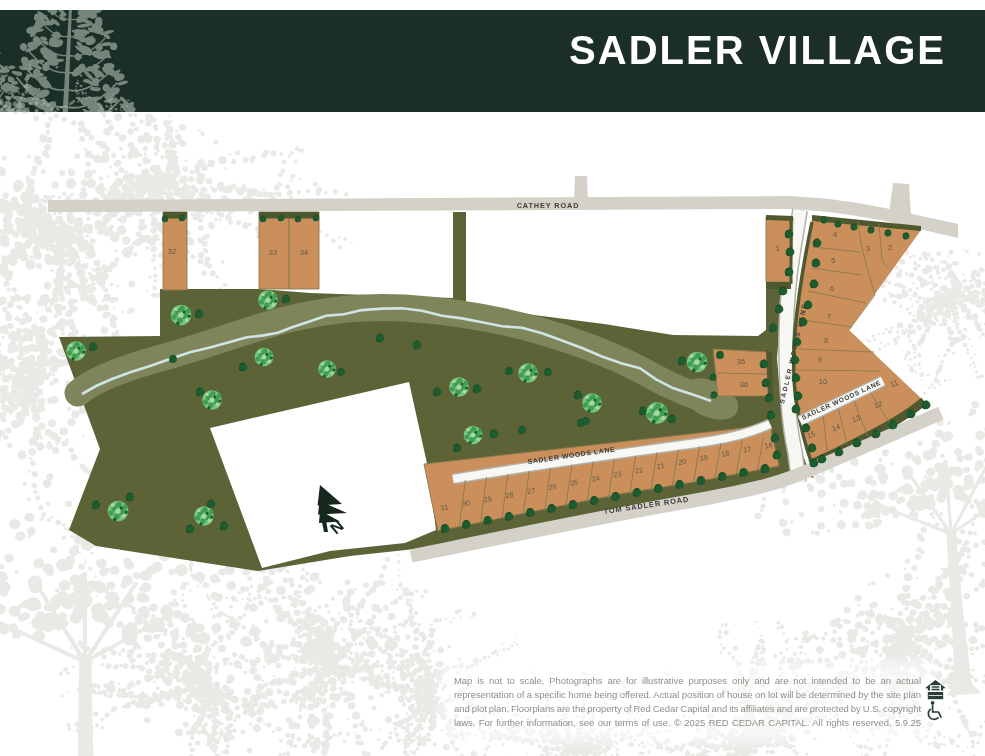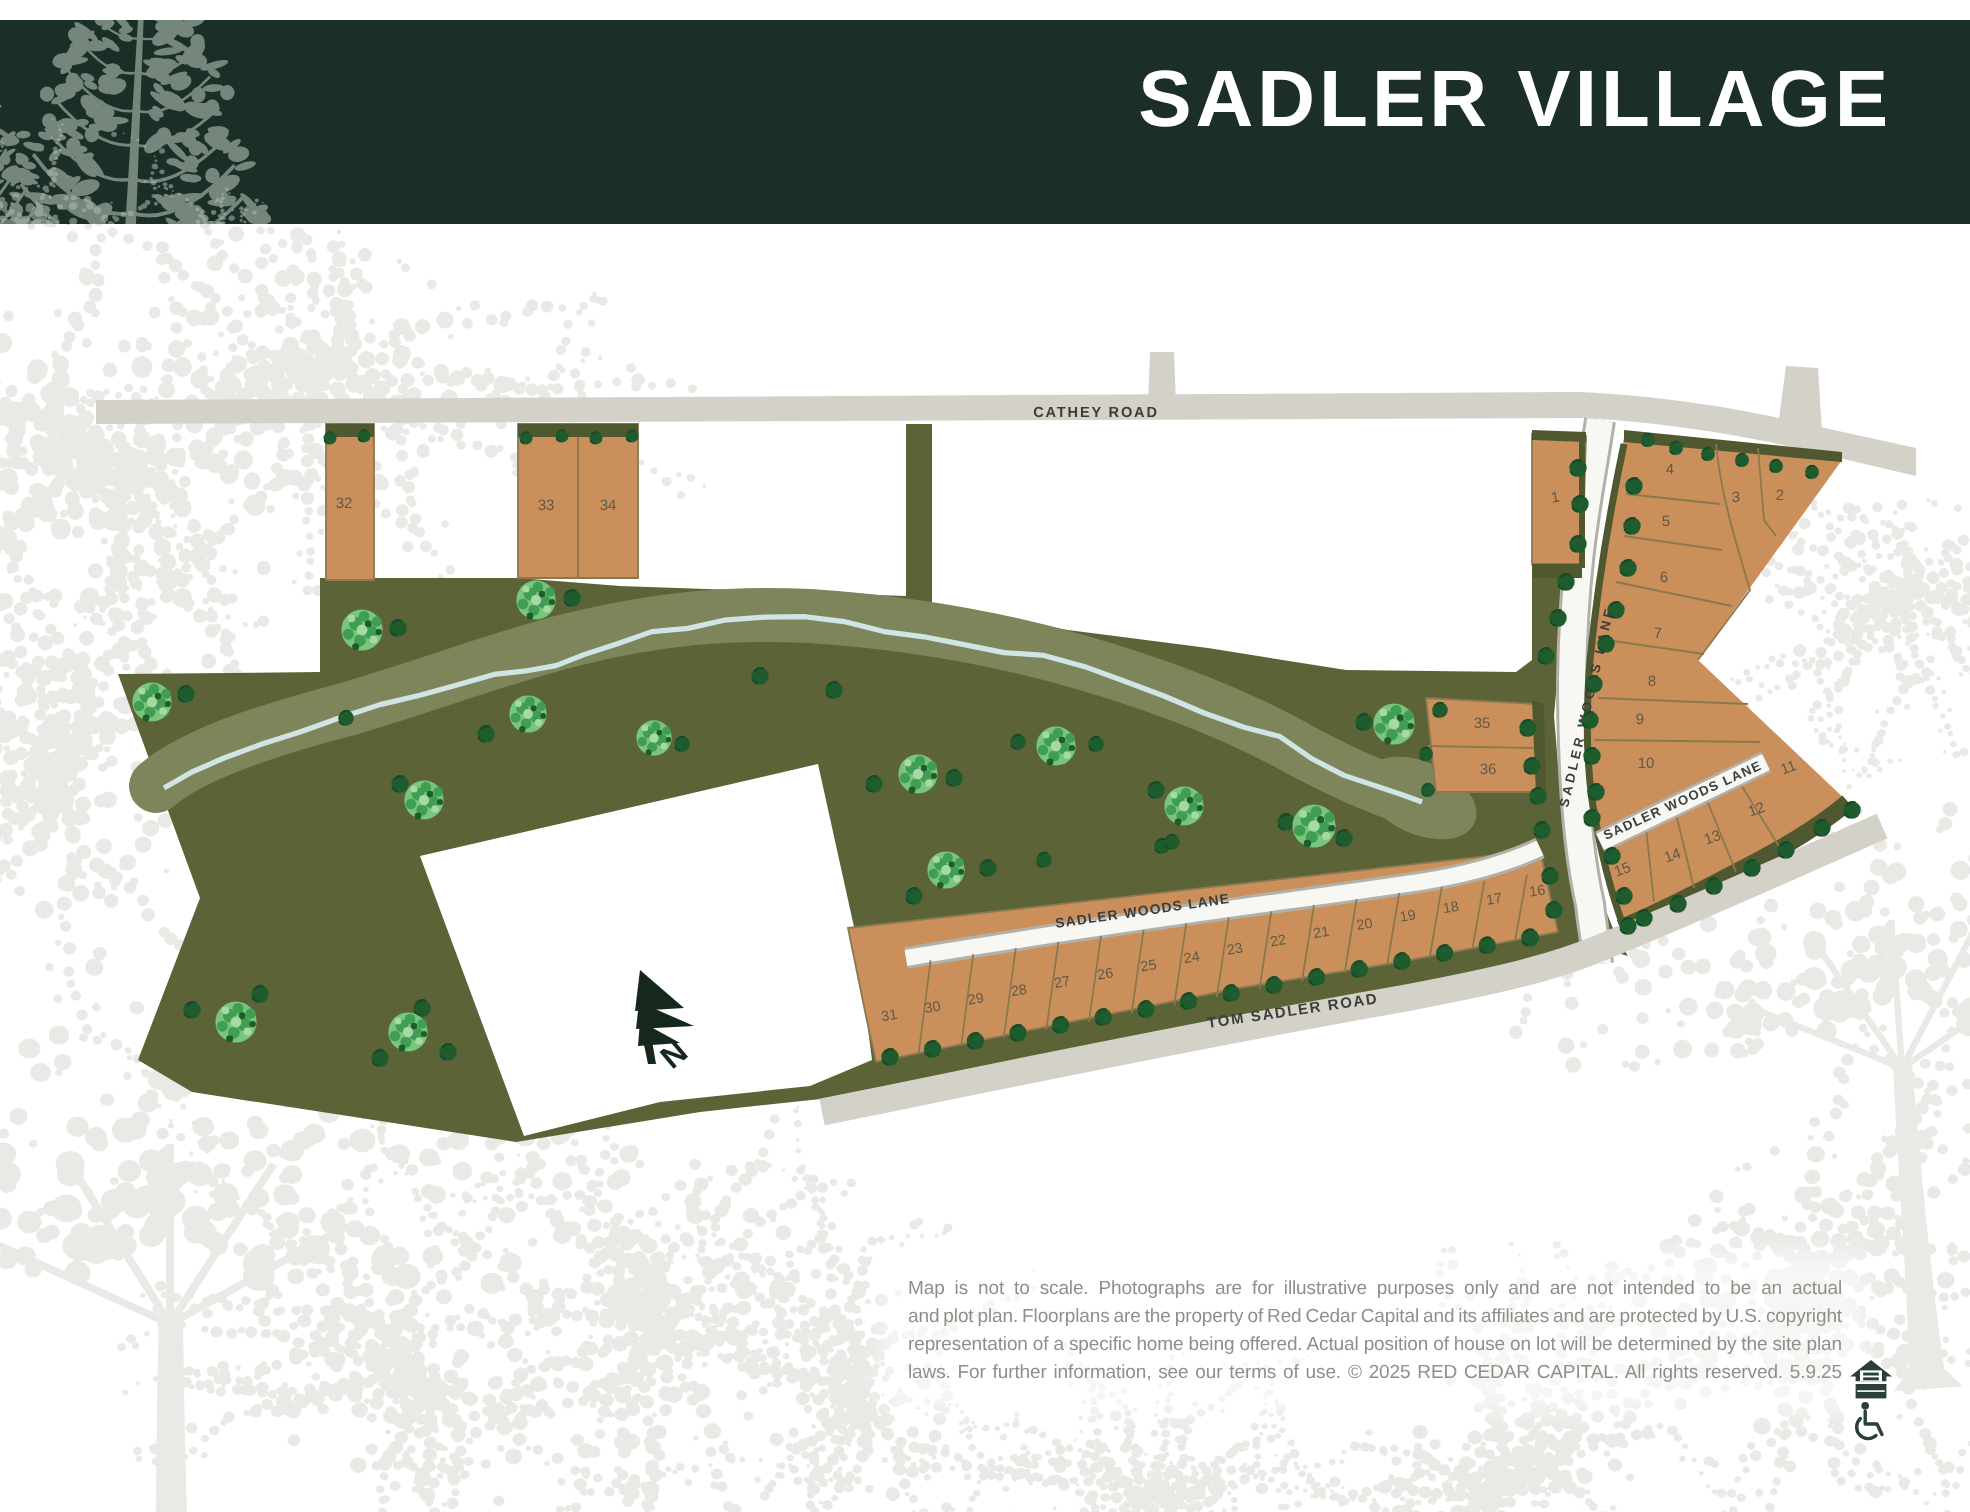--- a/index.html
+++ b/index.html
@@ -1,21 +1,21 @@
 <!DOCTYPE html>
 <html><head>
 <meta charset="utf-8">
 <style>
 html,body{margin:0;padding:0;background:#fff;width:985px;height:756px;overflow:hidden;}
 body{font-family:"Liberation Sans", sans-serif;position:relative;}
 svg{font-family:"Liberation Sans", sans-serif;}
 #hdr{position:absolute;left:0;top:0;width:985px;height:102px;background:#1b2f28;overflow:hidden;margin-top:10px;}
 #title{position:absolute;right:39px;top:18px;color:#fff;font-size:40px;font-weight:bold;letter-spacing:2px;white-space:nowrap;}
 #sub{position:absolute;right:37px;top:66px;color:#c9d2c9;font-size:16px;letter-spacing:1.1px;white-space:nowrap;}
-#disc{position:absolute;left:454px;top:638px;width:467px;color:#8f8f89;background:rgba(255,255,255,0.6);box-shadow:0 0 12px 12px rgba(255,255,255,0.6);font-size:9.5px;line-height:14.1px;letter-spacing:-0.06px;word-spacing:-0.85px;}
+#disc{position:absolute;left:454px;top:674px;width:467px;color:#8f8f89;background:rgba(255,255,255,0.6);box-shadow:0 0 12px 12px rgba(255,255,255,0.6);font-size:9.5px;line-height:14.1px;letter-spacing:-0.06px;word-spacing:-0.85px;}
 #disc div{text-align:justify;text-align-last:justify;width:467px;}
 </style>
 </head>
 <body>
 
 <svg width="985" height="756" viewBox="0 0 985 756" style="position:absolute;left:0;top:0">
 <defs>
 <g id="wt">
         <circle cx="-7" cy="-4" r="3.6" stroke="none"></circle>
         <circle cx="-14" cy="-8" r="3.4" stroke="none"></circle>
@@ -2388,22 +2388,22 @@
 <use href="#wt2" transform="translate(120,125) scale(0.5,0.42) rotate(40)"></use>
 </g>
 </svg>
 
 <div id="title">SADLER VILLAGE</div>
 
 </div>
 
 <div id="disc">
 <div>Map is not to scale. Photographs are for illustrative purposes only and are not intended to be an actual</div>
+<div>representation of a specific home being offered. Actual position of house on lot will be determined by the site plan</div>
 <div>and plot plan. Floorplans are the property of Red Cedar Capital and its affiliates and are protected by U.S. copyright</div>
-<div>representation of a specific home being offered. Actual position of house on lot will be determined by the site plan</div>
 <div>laws. For further information, see our terms of use. © 2025 RED CEDAR CAPITAL. All rights reserved. 5.9.25</div>
 </div>
 
 <svg width="21" height="20" viewBox="0 0 21 20" style="position:absolute;left:925px;top:680px">
 <g fill="#2a3f38">
 <path d="M10.5,0 L21,8.2 L18.2,8.2 L18.2,10.6 L2.8,10.6 L2.8,8.2 L0,8.2 Z"></path>
 <rect x="2.8" y="12" width="15.4" height="7.2"></rect>
 </g>
 <rect x="5" y="5.2" width="11" height="5.4" fill="#ffffff"></rect>
 <rect x="6.6" y="6.3" width="7.8" height="1.45" fill="#2a3f38"></rect>

